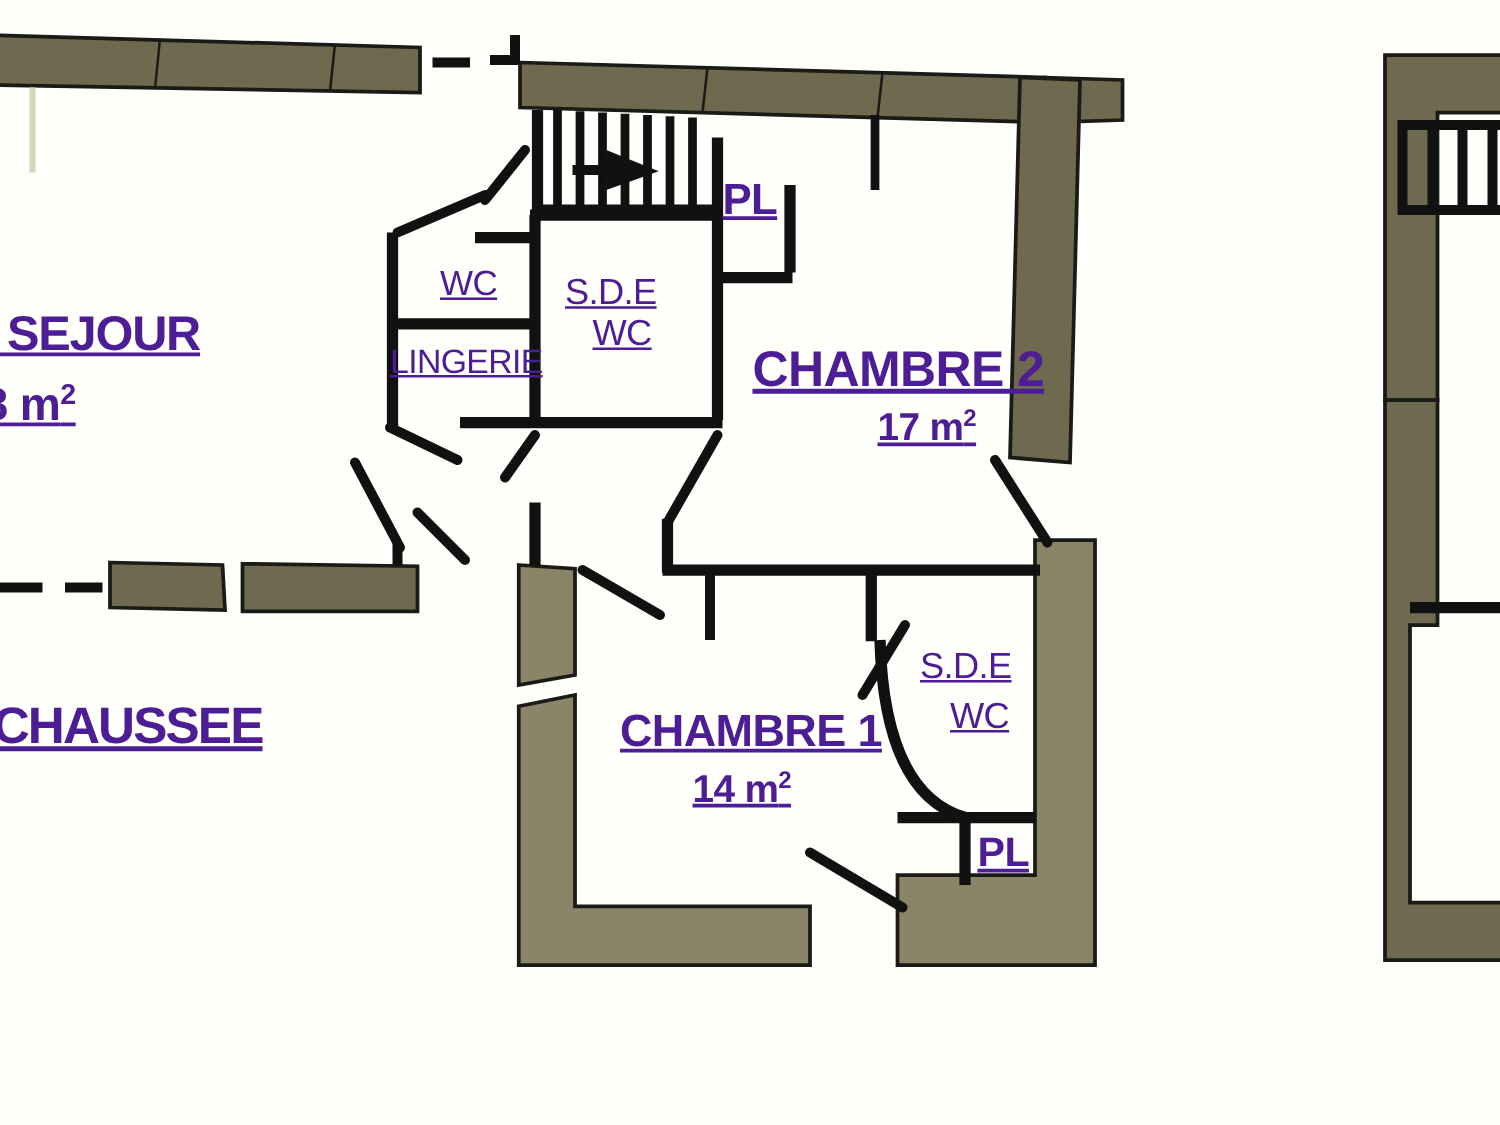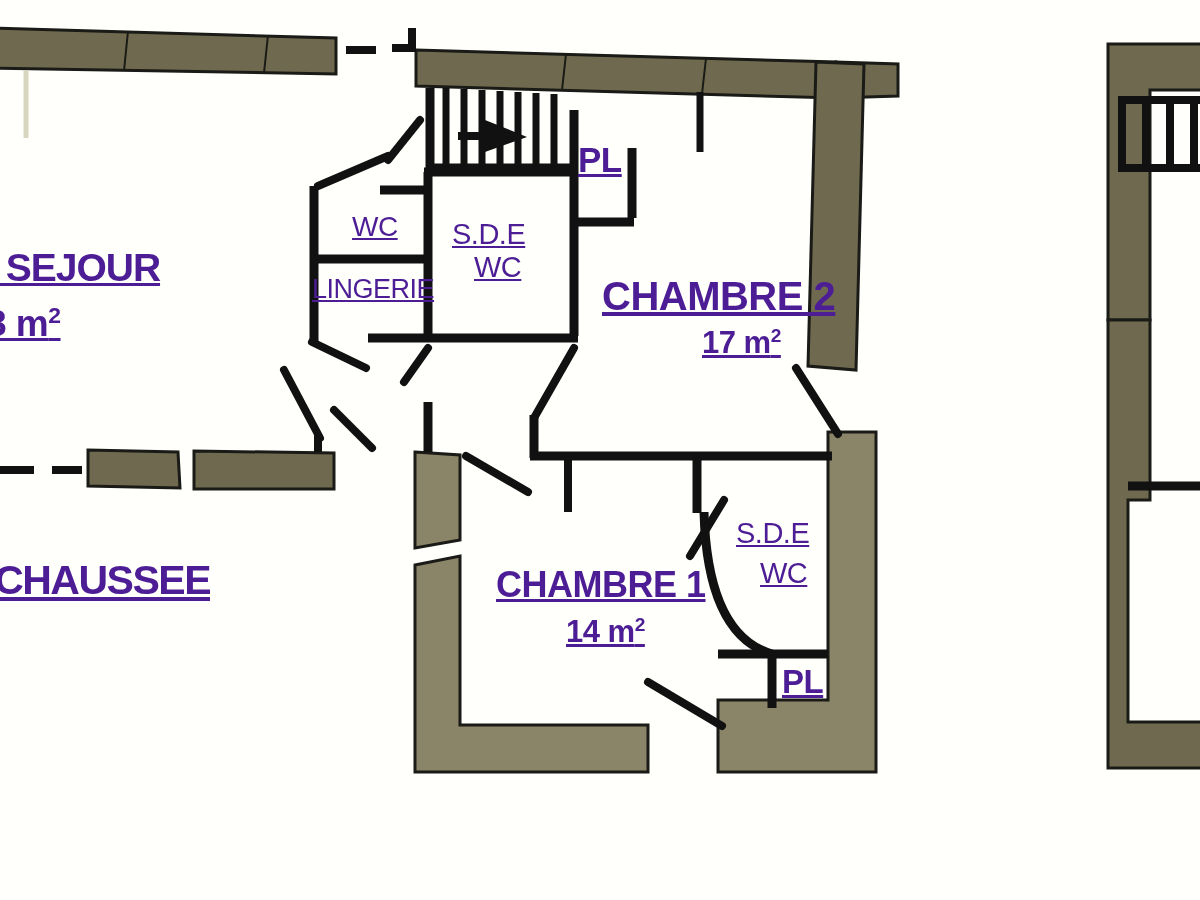--- a/index.html
+++ b/index.html
@@ -94,21 +94,21 @@
     margin-left: 40px;
   }
   .lbl-ch1 {
     left: 484px;
     top: 566px;
     font-size: 36px;
     letter-spacing: -0.5px;
     margin-left: 12px;
   }
   .lbl-ch1-area {
-    left: 566px;
+    left: 554px;
     top: 615px;
     font-size: 31px;
   }
   .lbl-sde-bot {
     left: 736px;
     top: 518px;
     font-size: 29px;
     font-weight: 400;
   }
   .lbl-sde-bot-wc {

